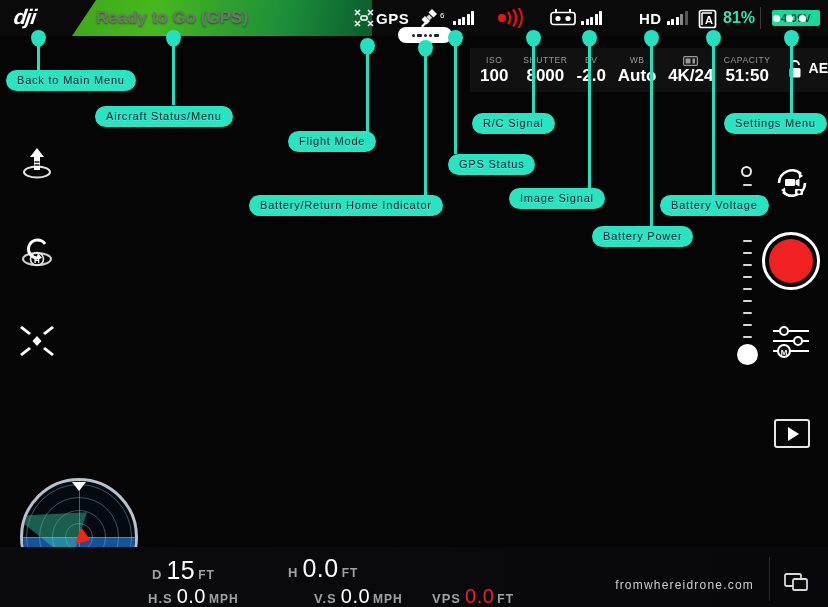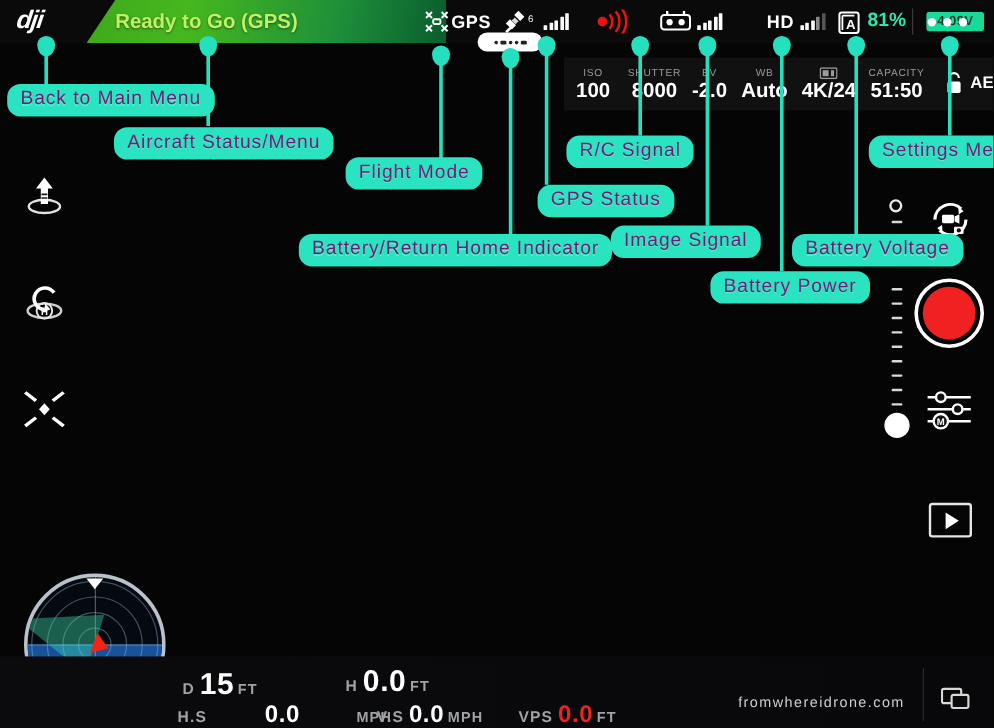--- a/index.html
+++ b/index.html
@@ -23,21 +23,21 @@
     transform:skewX(-8deg);
   }
   #green-wedge {
     position:absolute; left:72px; top:0; width:300px; height:36px;
     background:linear-gradient(100deg, #3fa81b 0%, #46b81e 28%, #1d8f3a 70%, #0a5c2e 100%);
     clip-path:polygon(24px 0, 100% 0, 100% 100%, 0 100%);
   }
   #status-text {
     position:absolute; left:96px; top:5px; height:26px;
     display:flex; align-items:center;
-    color:#bef264; font-size:17px; font-weight:bold;
+    color:#737373; font-size:17px; font-weight:bold;
     text-shadow:0 1px 2px rgba(0,0,0,.5);
     z-index:2;
   }
 
   .topitem { position:absolute; top:0; height:36px; display:flex; align-items:center; color:#fff; }
   .topitem .lbl { font-size:15px; font-weight:bold; letter-spacing:.5px; }
 
   
   .bars { display:flex; align-items:flex-end; gap:1.5px; height:14px; margin-left:5px; }
   .bars i { display:block; width:3px; background:#fff; border-radius:.5px; }
@@ -142,40 +142,40 @@
     display:flex; align-items:center; justify-content:center; background:rgba(10,20,35,.75);
   }
 
   
   #bottombar {
     position:absolute; left:0; bottom:0; width:828px; height:60px;
     background:linear-gradient(to right,#0b0b0d,#08080a);
   }
   .telem { position:absolute; color:#fff; display:flex; align-items:baseline; }
   .telem .pre { font-size:13px; color:#9fa3a7; letter-spacing:1px; margin-right:4px; font-weight:bold; }
-  .telem .num { font-size:25px; font-weight:bold; letter-spacing:.5px;text-align:right; }
+  .telem .num { font-size:25px; font-weight:normal; letter-spacing:.5px;text-align:right; }
   .telem .num.sm { font-size:20px; }
   .telem .unit { font-size:12px; color:#9fa3a7; letter-spacing:1px; margin-left:3px; font-weight:bold; }
   .telem .num.red { color:#ef2121; }
   #watermark { position:absolute; right:74px; bottom:15px; color:#cfcfcf; font-size:12px; letter-spacing:1.2px; }
   #screencast {
     position:absolute; right:14px; bottom:11px; width:34px; height:28px;
     display:flex; align-items:center; justify-content:center;
   }
   #bottom-divider { position:absolute; right:58px; bottom:6px; width:1px; height:44px; background:#2a2a2a; }
 
   
   .cline { position:absolute; width:3px; background:#25e0bf; z-index:8; }
   .cdot {
     position:absolute; width:15px; height:17px; background:#25e0bf; z-index:9;
     border-radius:50% 50% 50% 50% / 42% 42% 58% 58%;
   }
   .callout {
-    position:absolute; background:#2ae3c0; color:#701a75;
-    font-size:16px; letter-spacing:.8px; font-weight:normal;
+    position:absolute; background:#2ae3c0; color:#0f172a;
+    font-size:11px; letter-spacing:.8px; font-weight:normal;
     padding:4px 11px 5px 11px; border-radius:11px; white-space:nowrap; z-index:10;
     text-shadow:0 1px 0 rgba(255,255,255,.25);
   }
 </style>
 </head>
 <body>
 
 <div id="topbar">
 
   <div id="green-wedge"></div>
@@ -426,21 +426,21 @@
   <div class="telem" style="left:152px;top:9px;">
     <span class="pre">D</span>
     <span class="num">15</span>
     <span class="unit">FT</span>
   </div>
   <div class="telem" style="left:288px;top:7px;">
     <span class="pre">H</span>
     <span class="num">0.0</span>
     <span class="unit">FT</span>
   </div>
-  <div class="telem" style="left:148px;top:38px;gap:44px;">
+  <div class="telem" style="left:148px;top:38px;">
     <span class="pre">H.S</span>
     <span class="num sm">0.0</span>
     <span class="unit">MPH</span>
   </div>
   <div class="telem" style="left:314px;top:38px;">
     <span class="pre">V.S</span>
     <span class="num sm">0.0</span>
     <span class="unit">MPH</span>
   </div>
   <div class="telem" style="left:432px;top:38px;">

